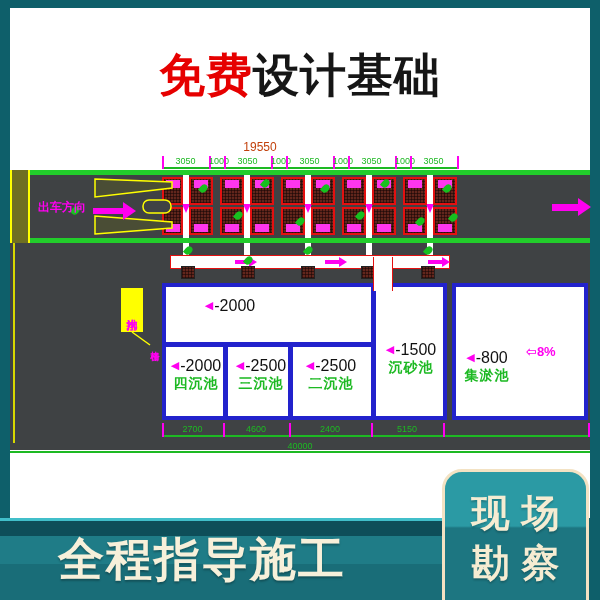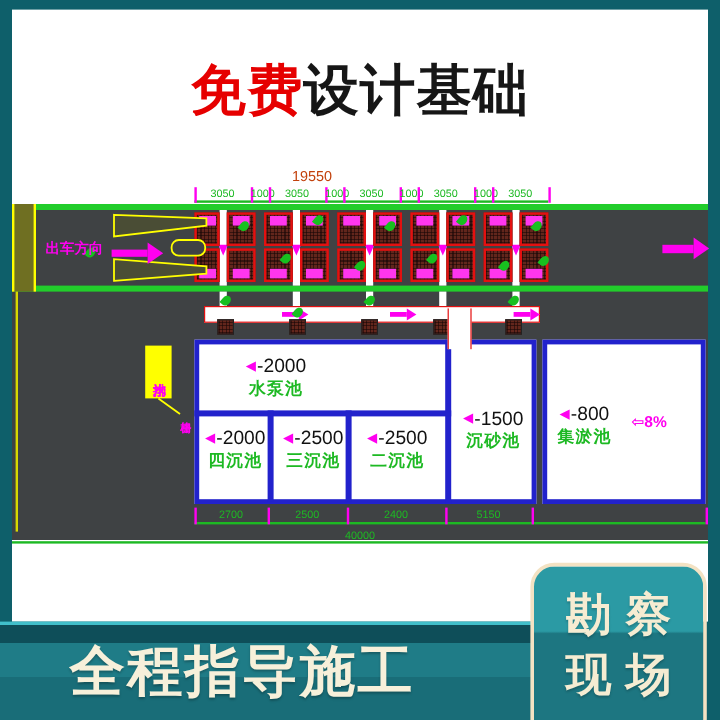--- a/index.html
+++ b/index.html
@@ -216,63 +216,62 @@
 
       <div class="abs pool" style="left:152px;top:275px;width:285px;height:137px;"></div>
       <div class="abs pool" style="left:442px;top:275px;width:136px;height:137px;"></div>
       <div class="abs wall" style="left:152px;top:334px;width:214px;height:5px;"></div>
       <div class="abs wall" style="left:361px;top:275px;width:5px;height:137px;"></div>
       <div class="abs wall" style="left:213px;top:334px;width:5px;height:76px;"></div>
       <div class="abs wall" style="left:278px;top:334px;width:5px;height:76px;"></div>
 
       <div class="abs pool-label" style="left:160px;top:288px;width:120px;">
         <div class="elev"><span class="mark">◀</span><span>-2000</span></div>
-        <div class="pname">水泵池</div>
       </div>
       <div class="abs pool-label" style="left:156px;top:348px;width:60px;">
         <div class="elev"><span class="mark">◀</span><span>-2000</span></div>
         <div class="pname">四沉池</div>
       </div>
       <div class="abs pool-label" style="left:221px;top:348px;width:60px;">
         <div class="elev"><span class="mark">◀</span><span>-2500</span></div>
         <div class="pname">三沉池</div>
       </div>
       <div class="abs pool-label" style="left:288px;top:348px;width:66px;">
         <div class="elev"><span class="mark">◀</span><span>-2500</span></div>
         <div class="pname">二沉池</div>
       </div>
       <div class="abs pool-label" style="left:368px;top:332px;width:66px;">
         <div class="elev"><span class="mark">◀</span><span>-1500</span></div>
         <div class="pname">沉砂池</div>
       </div>
-      <div class="abs pool-label" style="left:446px;top:328px;width:62px;">
+      <div class="abs pool-label" style="left:446px;top:340px;width:62px;">
         <div class="elev"><span class="mark">◀</span><span>-800</span></div>
         <div class="pname">集淤池</div>
       </div>
       <div class="abs slope" style="left:516px;top:336px;width:52px;">⇦8%</div>
 
       <div id="dimBottom">
           <div class="abs dimline" style="left: 152px; top: 427px; width: 426px; height: 1.5px;"></div>
           <div class="abs tick" style="left: 152px; top: 415px; height: 14px;"></div>
           <div class="abs tick" style="left: 213px; top: 415px; height: 14px;"></div>
           <div class="abs tick" style="left: 279px; top: 415px; height: 14px;"></div>
           <div class="abs tick" style="left: 361px; top: 415px; height: 14px;"></div>
           <div class="abs tick" style="left: 433px; top: 415px; height: 14px;"></div>
           <div class="abs tick" style="left: 578px; top: 415px; height: 14px;"></div>
           <div class="abs dimlab" style="left: 152px; top: 416px; width: 61px;">2700</div>
-          <div class="abs dimlab" style="left: 213px; top: 416px; width: 66px;">2500</div>
+          <div class="abs dimlab" style="left: 213px; top: 416px; width: 66px;">4600</div>
           <div class="abs dimlab" style="left: 279px; top: 416px; width: 82px;">2400</div>
           <div class="abs dimlab" style="left: 361px; top: 416px; width: 72px;">5150</div>
         </div>
       <div class="abs dimline" style="left:0;top:443px;width:580px;height:1.5px;"></div>
       <div class="abs dimlab" style="left:260px;top:433px;width:60px;">40000</div>
     </div>
   </div>
 
   <div class="footer-bar">
     <div class="slogan">全程指导施工</div>
   </div>
 
   <div class="badge">
+    <div>现场</div>
     <div>勘察</div>
-    <div>现场</div>
   </div>
 </div>
 
 </body></html>

